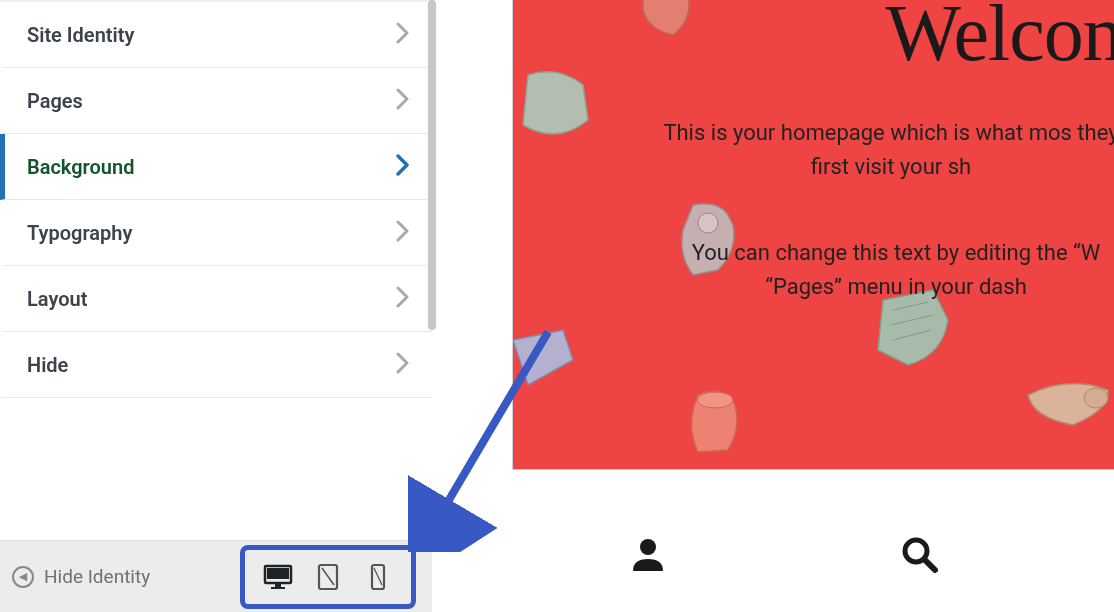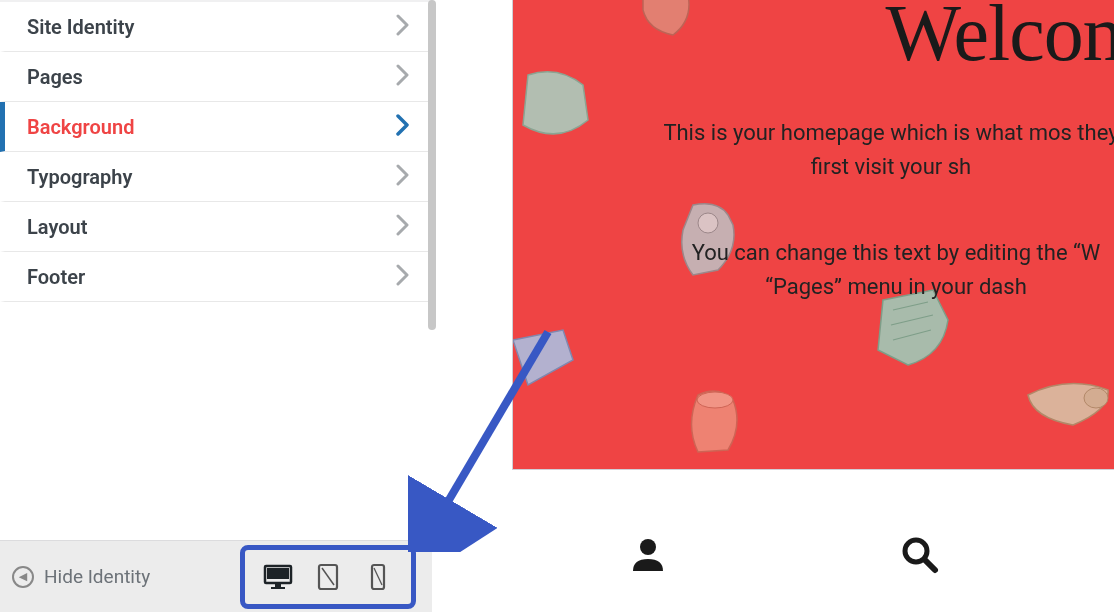--- a/index.html
+++ b/index.html
@@ -25,36 +25,36 @@
       flex: 1;
       overflow-y: auto;
       background: #fff;
       margin-top: 2px;
     }
     .sidebar-item {
       display: flex;
       align-items: center;
       justify-content: space-between;
       padding: 0 22px;
-      height: 50px;
+      height: 66px;
       border-bottom: 1px solid #e8e8e8;
       border-left: 5px solid transparent;
       cursor: pointer;
       background: #fff;
     }
     .sidebar-item.active {
       border-left: 5px solid #2271b1;
     }
     .sidebar-item .label {
       font-size: 20px;
       font-weight: 600;
       color: #3c434a;
     }
     .sidebar-item.active .label {
-      color: #ef4444;
+      color: #14532d;
     }
     .sidebar-item .chevron {
       color: #a7aaad;
     }
     .sidebar-item.active .chevron {
       color: #2271b1;
     }
     .sidebar-footer {
       height: 72px;
       background: #ececec;
@@ -235,21 +235,21 @@
     <div class="sidebar-item">
       <span class="label">Layout</span>
       <span class="chevron">
         <svg width="14" height="22" viewBox="0 0 14 22">
             <path d="M2 2 L11 11 L2 20" stroke="currentColor" stroke-width="3" fill="none" stroke-linecap="round" stroke-linejoin="round"></path>
           </svg>
       </span>
     </div>
 
     <div class="sidebar-item">
-      <span class="label">Footer</span>
+      <span class="label">Hide</span>
       <span class="chevron">
         <svg width="14" height="22" viewBox="0 0 14 22">
             <path d="M2 2 L11 11 L2 20" stroke="currentColor" stroke-width="3" fill="none" stroke-linecap="round" stroke-linejoin="round"></path>
           </svg>
       </span>
     </div>
 
   </div>
 
   <div class="sidebar-footer">

